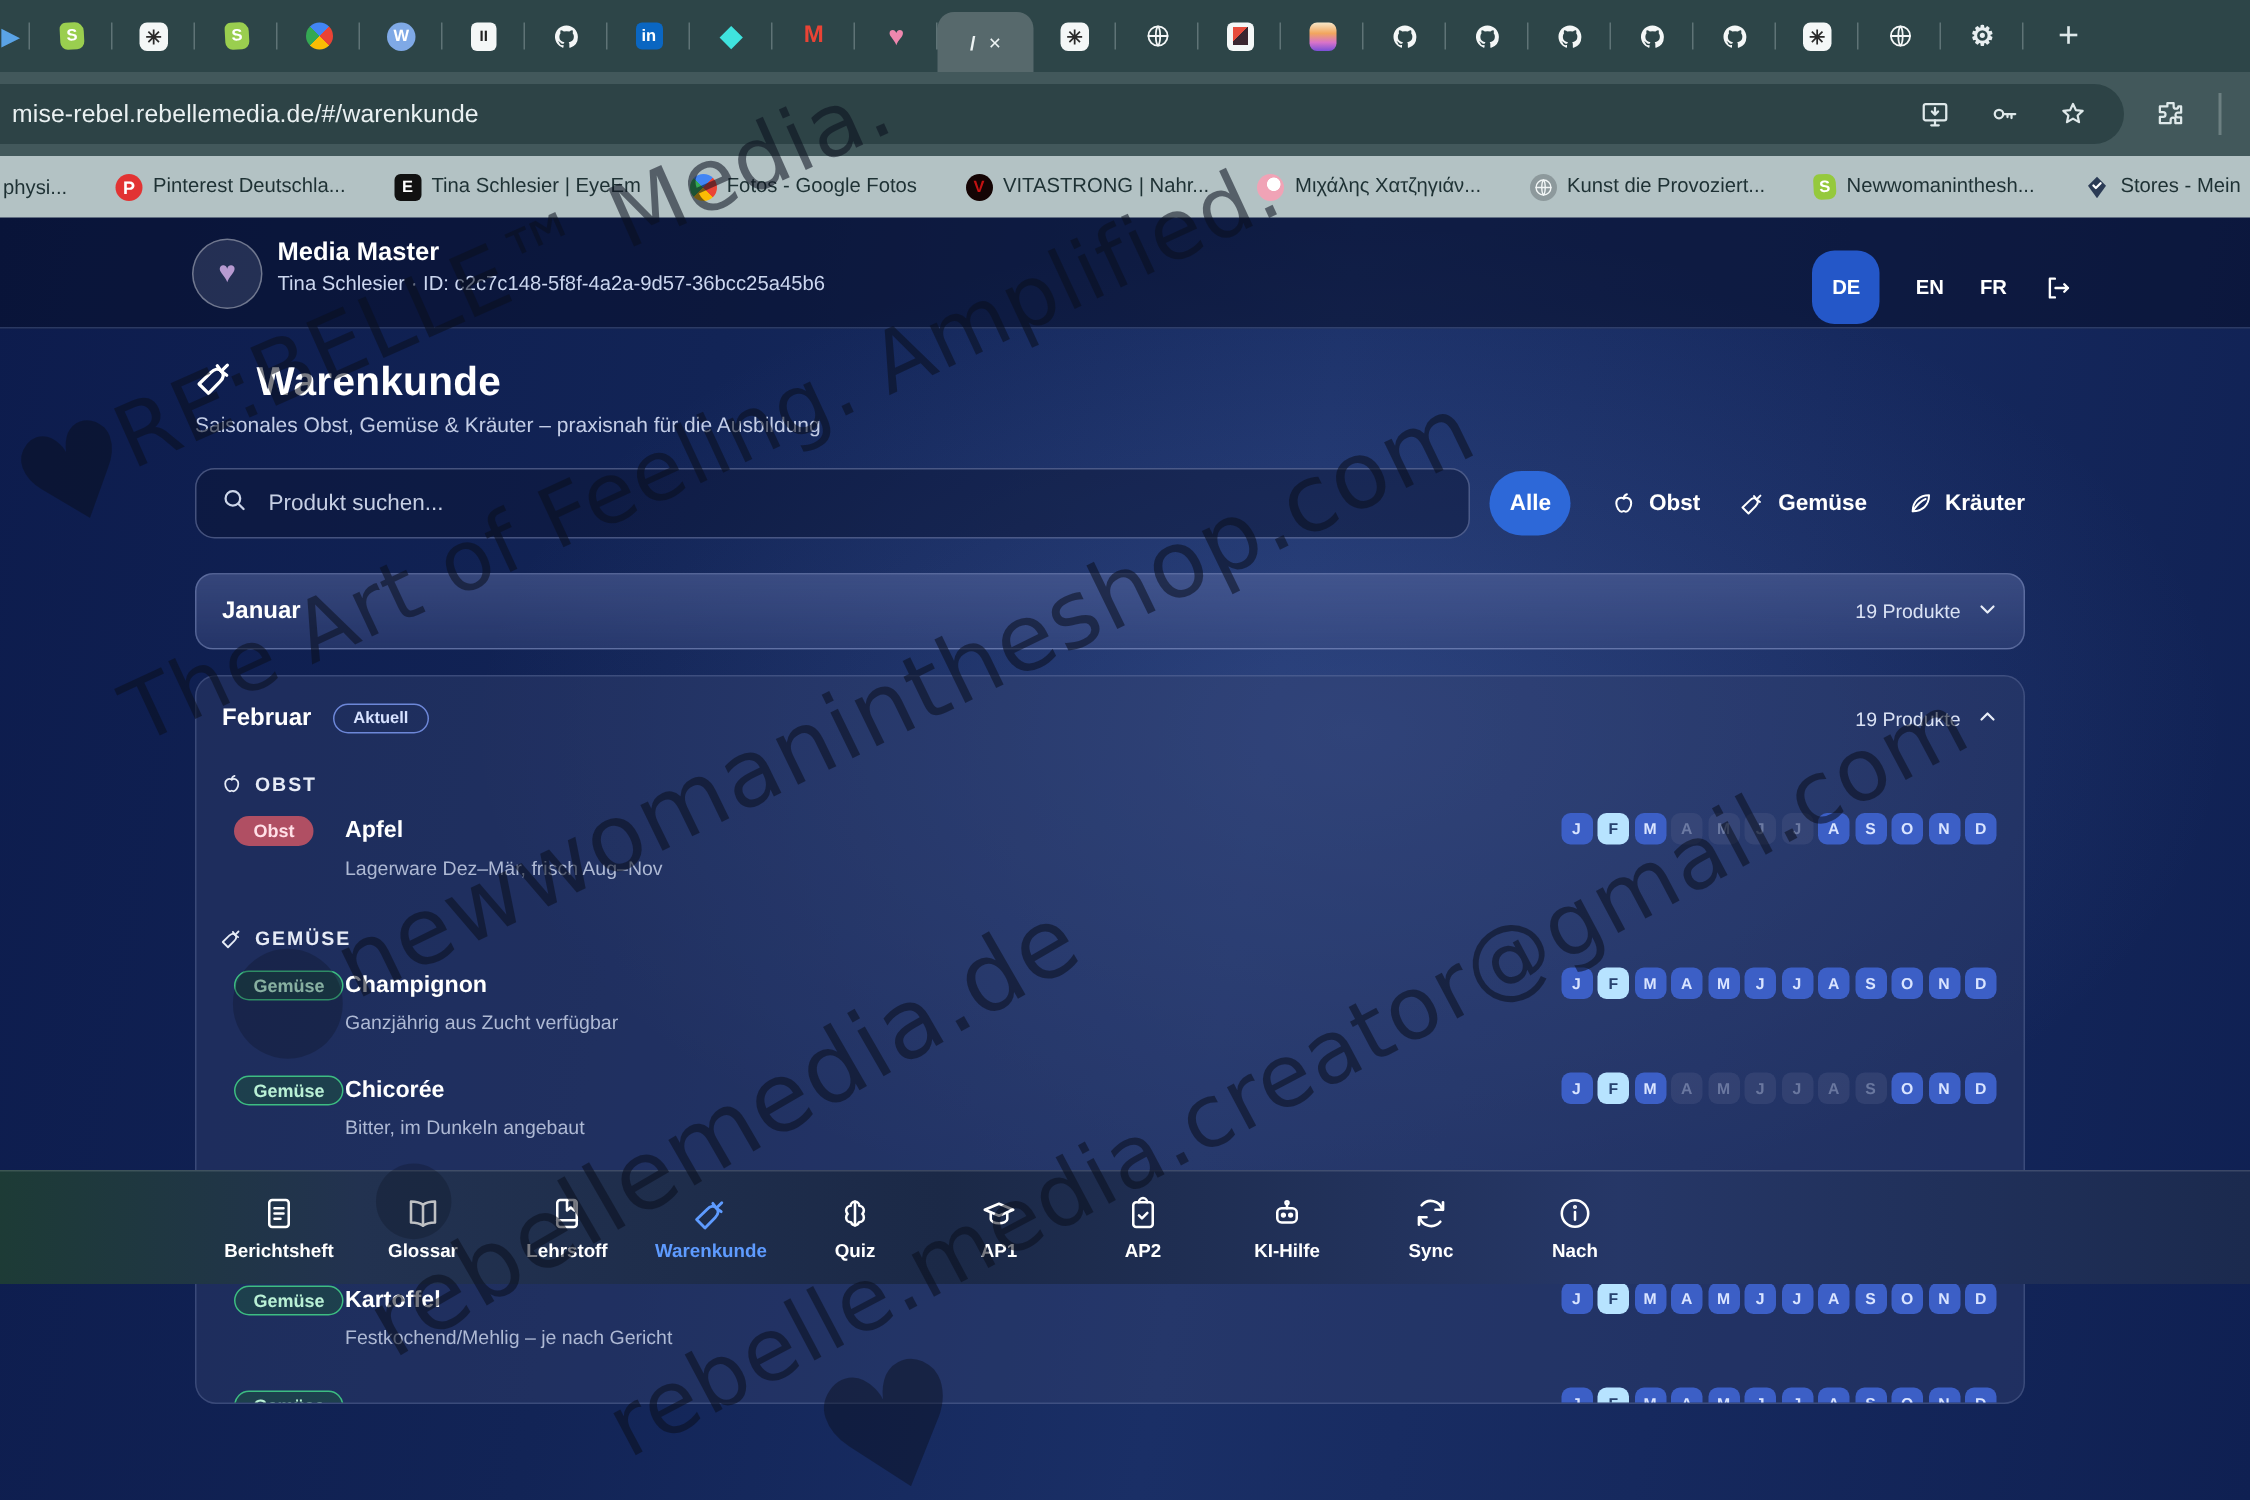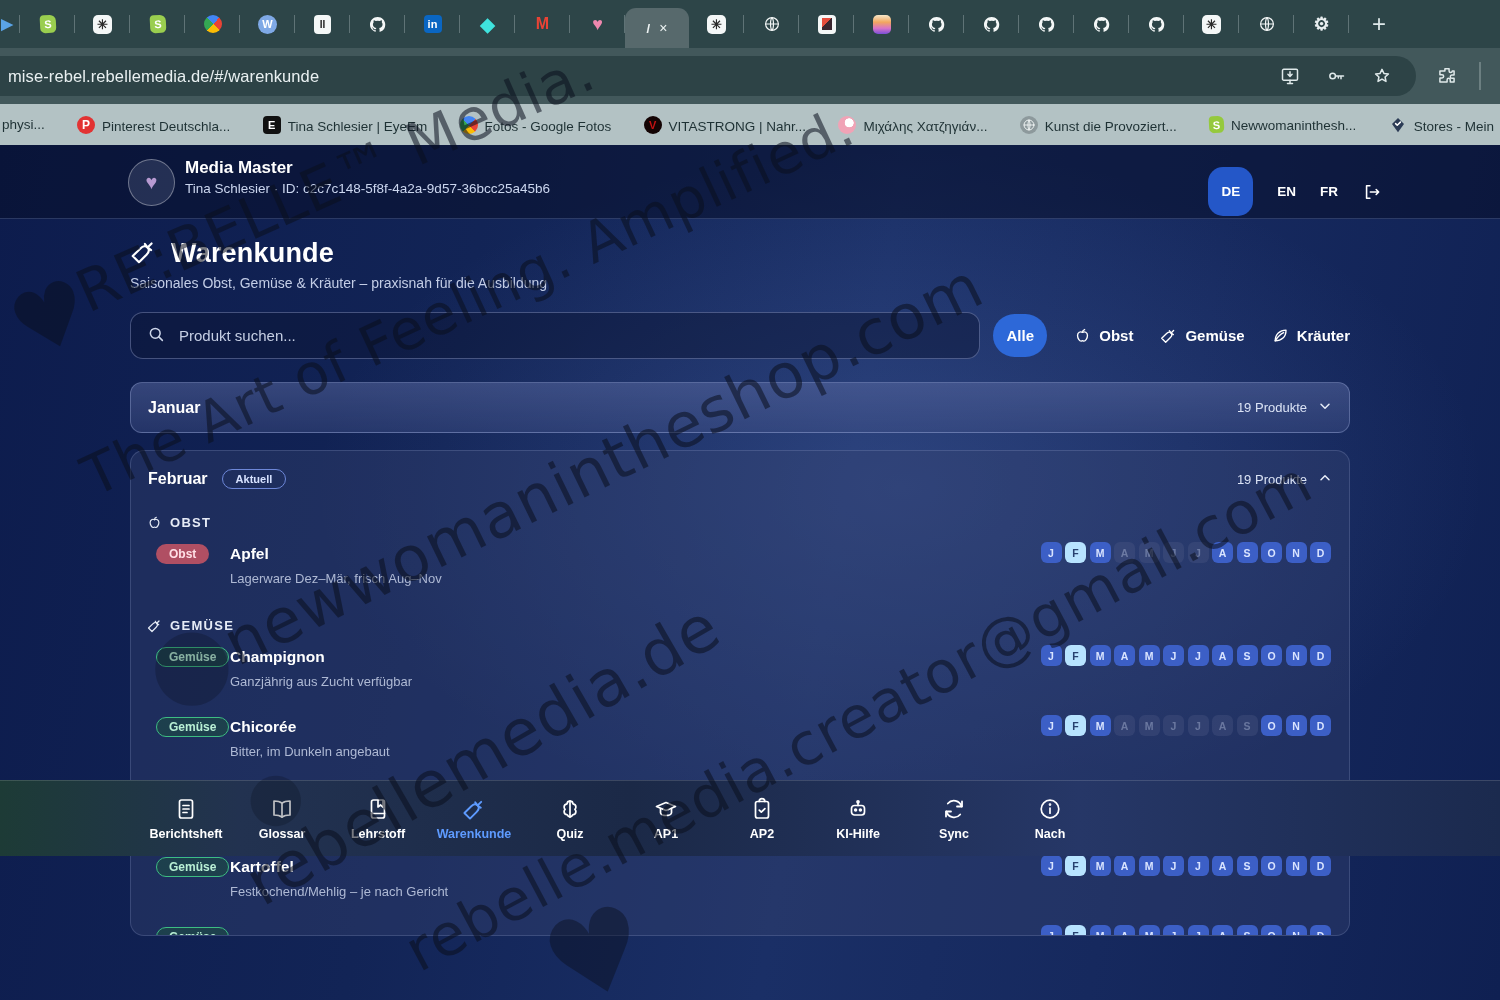--- a/index.html
+++ b/index.html
@@ -40,21 +40,21 @@
     display:flex;align-items:center;}
   .url{margin-left:44px;color:#e9f0f1;font-size:16.5px;letter-spacing:.1px;}
   .pillicons{position:absolute;right:24px;top:0;height:40px;display:flex;align-items:center;gap:26px;}
   .tico{color:#dfe9ea;display:grid;place-items:center;}
   .tico svg{width:20px;height:20px;}
   .puzzle{position:absolute;left:1437px;top:17px;}
   .tdivider{position:absolute;left:1479px;top:14px;width:2px;height:28px;background:rgba(235,245,245,.25);}
 
   .bookmarks{position:absolute;left:0;top:104px;width:1500px;height:41px;background:#b3c2c4;z-index:2;
     display:flex;align-items:center;justify-content:space-between;padding:0 6px 0 2px;box-sizing:border-box;}
-  .bm{display:flex;align-items:flex-end;gap:7px;white-space:nowrap;}
+  .bm{display:flex;align-items:flex-start;gap:7px;white-space:nowrap;}
   .bm .lbl{font-size:13.5px;color:#1e3134;font-weight:500;}
   .bmi{width:18px;height:18px;display:grid;place-items:center;font-weight:800;border-radius:50%;flex:0 0 auto;}
   .bmi-pinterest{background:#e23333;color:#fff;font-size:12px;}
   .bmi-eyeem{background:#111;color:#fff;font-size:11px;border-radius:4px;}
   .bmi-photos{border-radius:50%;background:conic-gradient(from 45deg,#ea4335 0 25%,#fbbc04 0 50%,#34a853 0 75%,#4285f4 0 100%);}
   .bmi-vitastrong{background:#140404;color:#c41212;font-size:11px;}
   .bmi-pinkdot{background:radial-gradient(circle at 62% 38%,#ffffff 0 27%,#f0a3b6 30%);}
   .bmi-globegray{background:#8d999c;color:#f2f6f6;}
   .bmi-globegray svg{width:14px;height:14px;}
   .bmi-shopify{background:#95c93d;border-radius:4px 6px 5px 5px;color:#fff;font-size:11px;transform:rotate(-3deg);width:15px;height:17px;}

